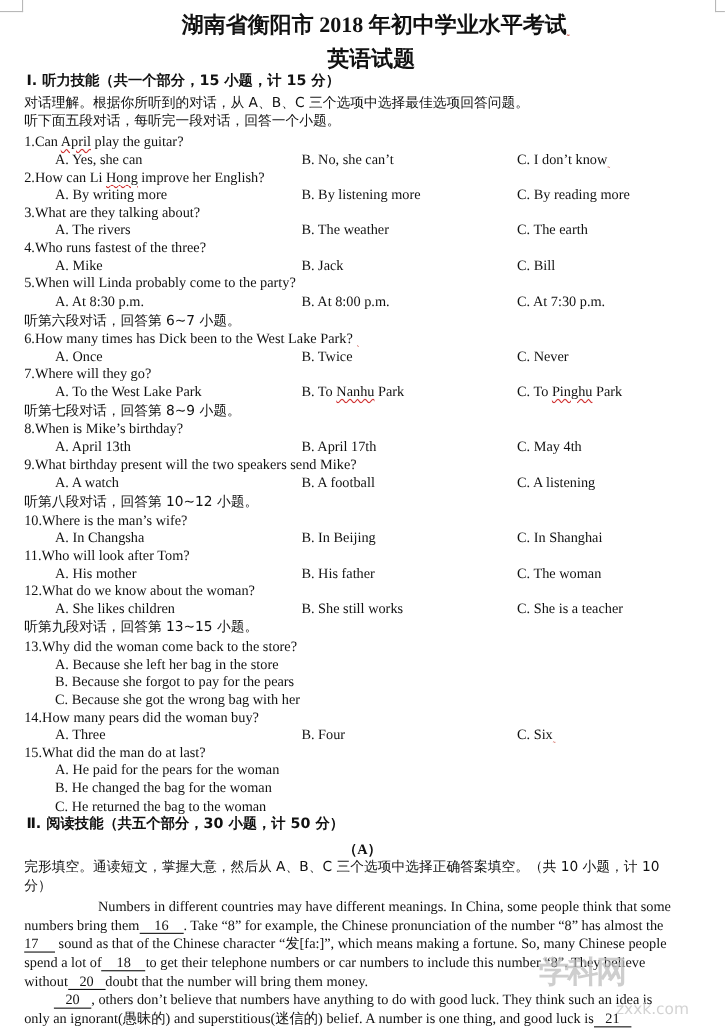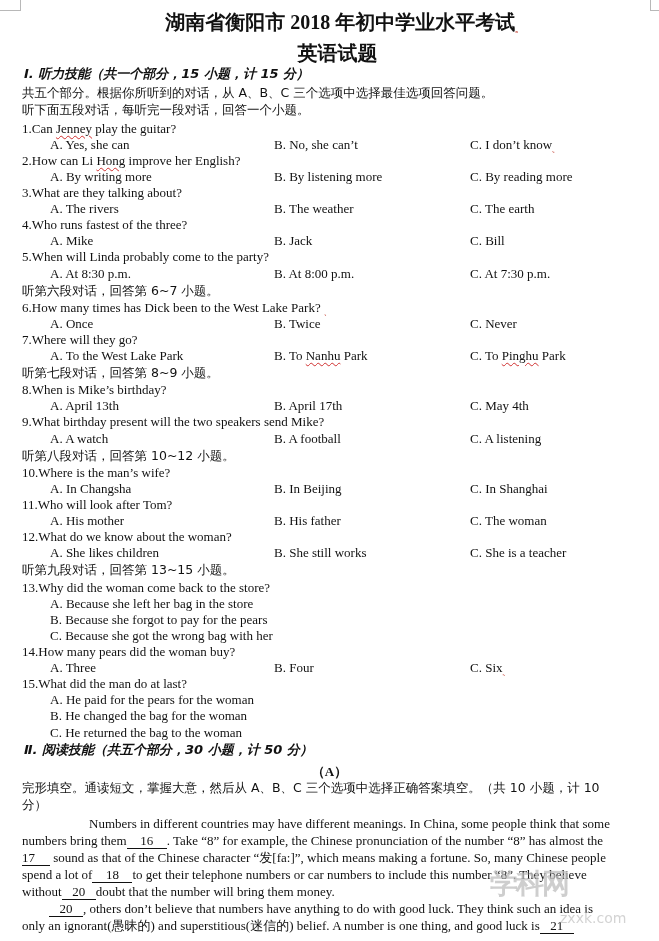--- a/index.html
+++ b/index.html
@@ -12,21 +12,21 @@
     border-right: 1px solid #b8b8b8; border-bottom: 1px solid #b8b8b8; }
   .corner-tr { position: absolute; right: 0; top: 0; width: 8px; height: 10px;
     border-left: 1px solid #b8b8b8; border-bottom: 1px solid #b8b8b8; }
   .title { position: absolute; left: 0; width: 659px; text-align: center;
     font-weight: bold; font-size: 20px; letter-spacing: 0px; }
   .title1 { top: 9px; left: 12px; }
   .title2 { top: 40px; font-size: 20px; left: 8px; }
   .squiggle { color: #c0392b; font-size: 8px; vertical-align: -2px; }
   .line { position: absolute; left: 22px; font-size: 13px; line-height: 16px; white-space: nowrap; }
   .cn { font-family: "DejaVu Sans", sans-serif; font-size: 12.5px; }
-  .section-h { font-weight: bold; font-family: "DejaVu Sans", sans-serif; font-size: 13px; left: 24px; font-style: italic; }
+  .section-h { font-weight: bold; font-family: "DejaVu Sans", sans-serif; font-size: 13px; left: 24px; }
   .opt { position: absolute; font-size: 13px; line-height: 16px; white-space: nowrap; }
   .colA { left: 50px; }
   .colB { left: 274px; }
   .colC { left: 470px; }
   .wavy { text-decoration: underline wavy #d03030; text-decoration-thickness: 1px; text-underline-offset: 2px; }
   .para { position: absolute; left: 22px; width: 628px; font-size: 13px; line-height: 17px; }
   .blank { display: inline-block; border-bottom: 1px solid #111; text-align: center; line-height: 14px; }
   .sub-h { position: absolute; left: 0; width: 659px; text-align: center; top: 763px; font-weight: bold; font-size: 13px; }
   .watermark { position: absolute; left: 490px; top: 862px; width: 160px; height: 70px;
     color: rgba(190,190,190,0.75); font-family: "DejaVu Sans", sans-serif; font-weight: bold; pointer-events: none; }
@@ -36,24 +36,24 @@
 </head>
 <body>
 
 <div class="corner-tl"></div>
 <div class="corner-tr"></div>
 
 <div class="title title1"><span>湖南省衡阳市 2018 年初中学业水平考试</span><span class="squiggle">˷</span></div>
 <div class="title title2">英语试题</div>
 
 <div class="line section-h" style="top:66px;">Ⅰ. 听力技能（共一个部分，15 小题，计 15 分）</div>
-<div class="line cn" style="top:85px;">共五个部分。根据你所听到的对话，从 A、B、C 三个选项中选择最佳选项回答问题。</div>
+<div class="line cn" style="top:85px;">对话理解。根据你所听到的对话，从 A、B、C 三个选项中选择最佳选项回答问题。</div>
 <div class="line cn" style="top:102px;">听下面五段对话，每听完一段对话，回答一个小题。</div>
 
-<div class="line" style="top:121px;">1.Can <span class="wavy">Jenney</span> play the guitar?</div>
+<div class="line" style="top:121px;">1.Can <span class="wavy">April</span> play the guitar?</div>
 <div class="opt colA" style="top:137px;">A. Yes, she can</div>
 <div class="opt colB" style="top:137px;">B. No, she can’t</div>
 <div class="opt colC" style="top:137px;"><span>C. I don’t know</span><span class="squiggle">˷</span></div>
 
 <div class="line" style="top:153px;">2.How can Li <span class="wavy">Hong</span> improve her English?</div>
 <div class="opt colA" style="top:169px;">A. By writing more</div>
 <div class="opt colB" style="top:169px;">B. By listening more</div>
 <div class="opt colC" style="top:169px;">C. By reading more</div>
 
 <div class="line" style="top:185px;">3.What are they talking about?</div>

